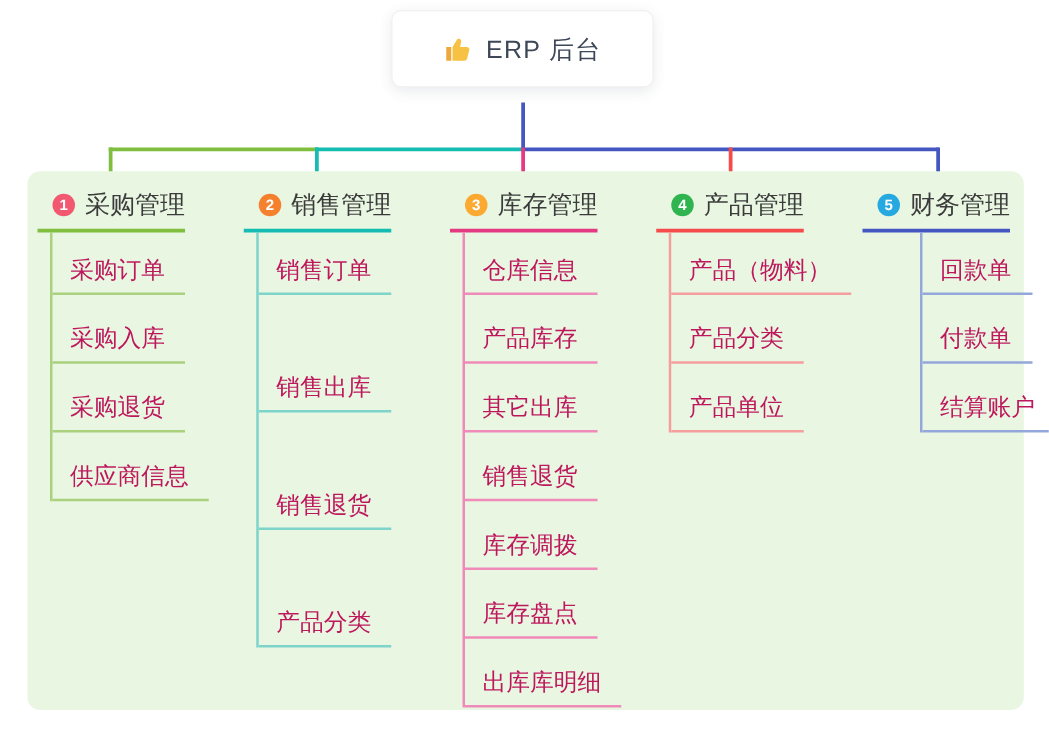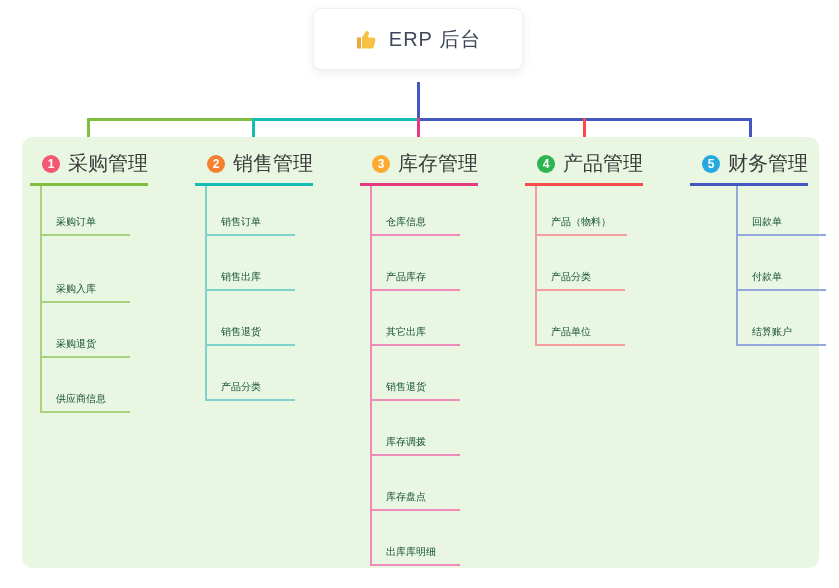--- a/index.html
+++ b/index.html
@@ -45,21 +45,21 @@
   .children {
     margin-left:10px; display:flex; flex-direction:column; align-items:flex-start;
     border-left:2px solid #ccc;
   }
   .child {
     height:55px; min-width:88px; width:fit-content;
     display:flex; align-items:flex-end;
     padding:0 16px 5px 14px; border-bottom:2px solid #ccc;
   }
   .child:first-child { height:50px; }
-  .child-label { font-size:10px; color:#14532d; white-space:nowrap; }
+  .child-label { font-size:19px; color:#be185d; white-space:nowrap; }
 </style>
 </head>
 <body>
 
 <div class="canvas">
 
   <div class="root-node">
     <span class="thumb-icon">
       <svg viewBox="0 0 24 24" width="24" height="24" id="thumb-svg">
         <path id="thumb-cuff" d="M2 10.5h4v11H2z" fill="#eda83c"></path>
@@ -84,37 +84,37 @@
   <div class="panel" id="branch-panel">
       <div class="branch" style="left: 8px;">
         <div class="branch-header" style="border-bottom-color: rgb(127, 190, 63);">
           <span class="badge" style="background: rgb(242, 88, 112);">1</span>
           <span class="branch-label">采购管理</span>
         </div>
         <div class="children" style="border-left-color: rgb(169, 209, 126);">
           <div class="child" style="border-bottom-color: rgb(169, 209, 126);">
             <span class="child-label">采购订单</span>
           </div>
-          <div class="child" style="border-bottom-color: rgb(169, 209, 126); margin-top: 12px;">
+          <div class="child" style="border-bottom-color: rgb(169, 209, 126);">
             <span class="child-label">采购入库</span>
           </div>
           <div class="child" style="border-bottom-color: rgb(169, 209, 126);">
             <span class="child-label">采购退货</span>
           </div>
           <div class="child" style="border-bottom-color: rgb(169, 209, 126);">
             <span class="child-label">供应商信息</span>
           </div>
         </div>
       </div>
       <div class="branch" style="left: 173px;">
         <div class="branch-header" style="border-bottom-color: rgb(20, 188, 178);">
           <span class="badge" style="background: rgb(245, 129, 47);">2</span>
           <span class="branch-label">销售管理</span>
         </div>
-        <div class="children" style="border-left-color: rgb(126, 211, 202);">
+        <div class="children" style="border-left-color: rgb(126, 211, 202); gap: 39px;">
           <div class="child" style="border-bottom-color: rgb(126, 211, 202);">
             <span class="child-label">销售订单</span>
           </div>
           <div class="child" style="border-bottom-color: rgb(126, 211, 202);">
             <span class="child-label">销售出库</span>
           </div>
           <div class="child" style="border-bottom-color: rgb(126, 211, 202);">
             <span class="child-label">销售退货</span>
           </div>
           <div class="child" style="border-bottom-color: rgb(126, 211, 202);">

